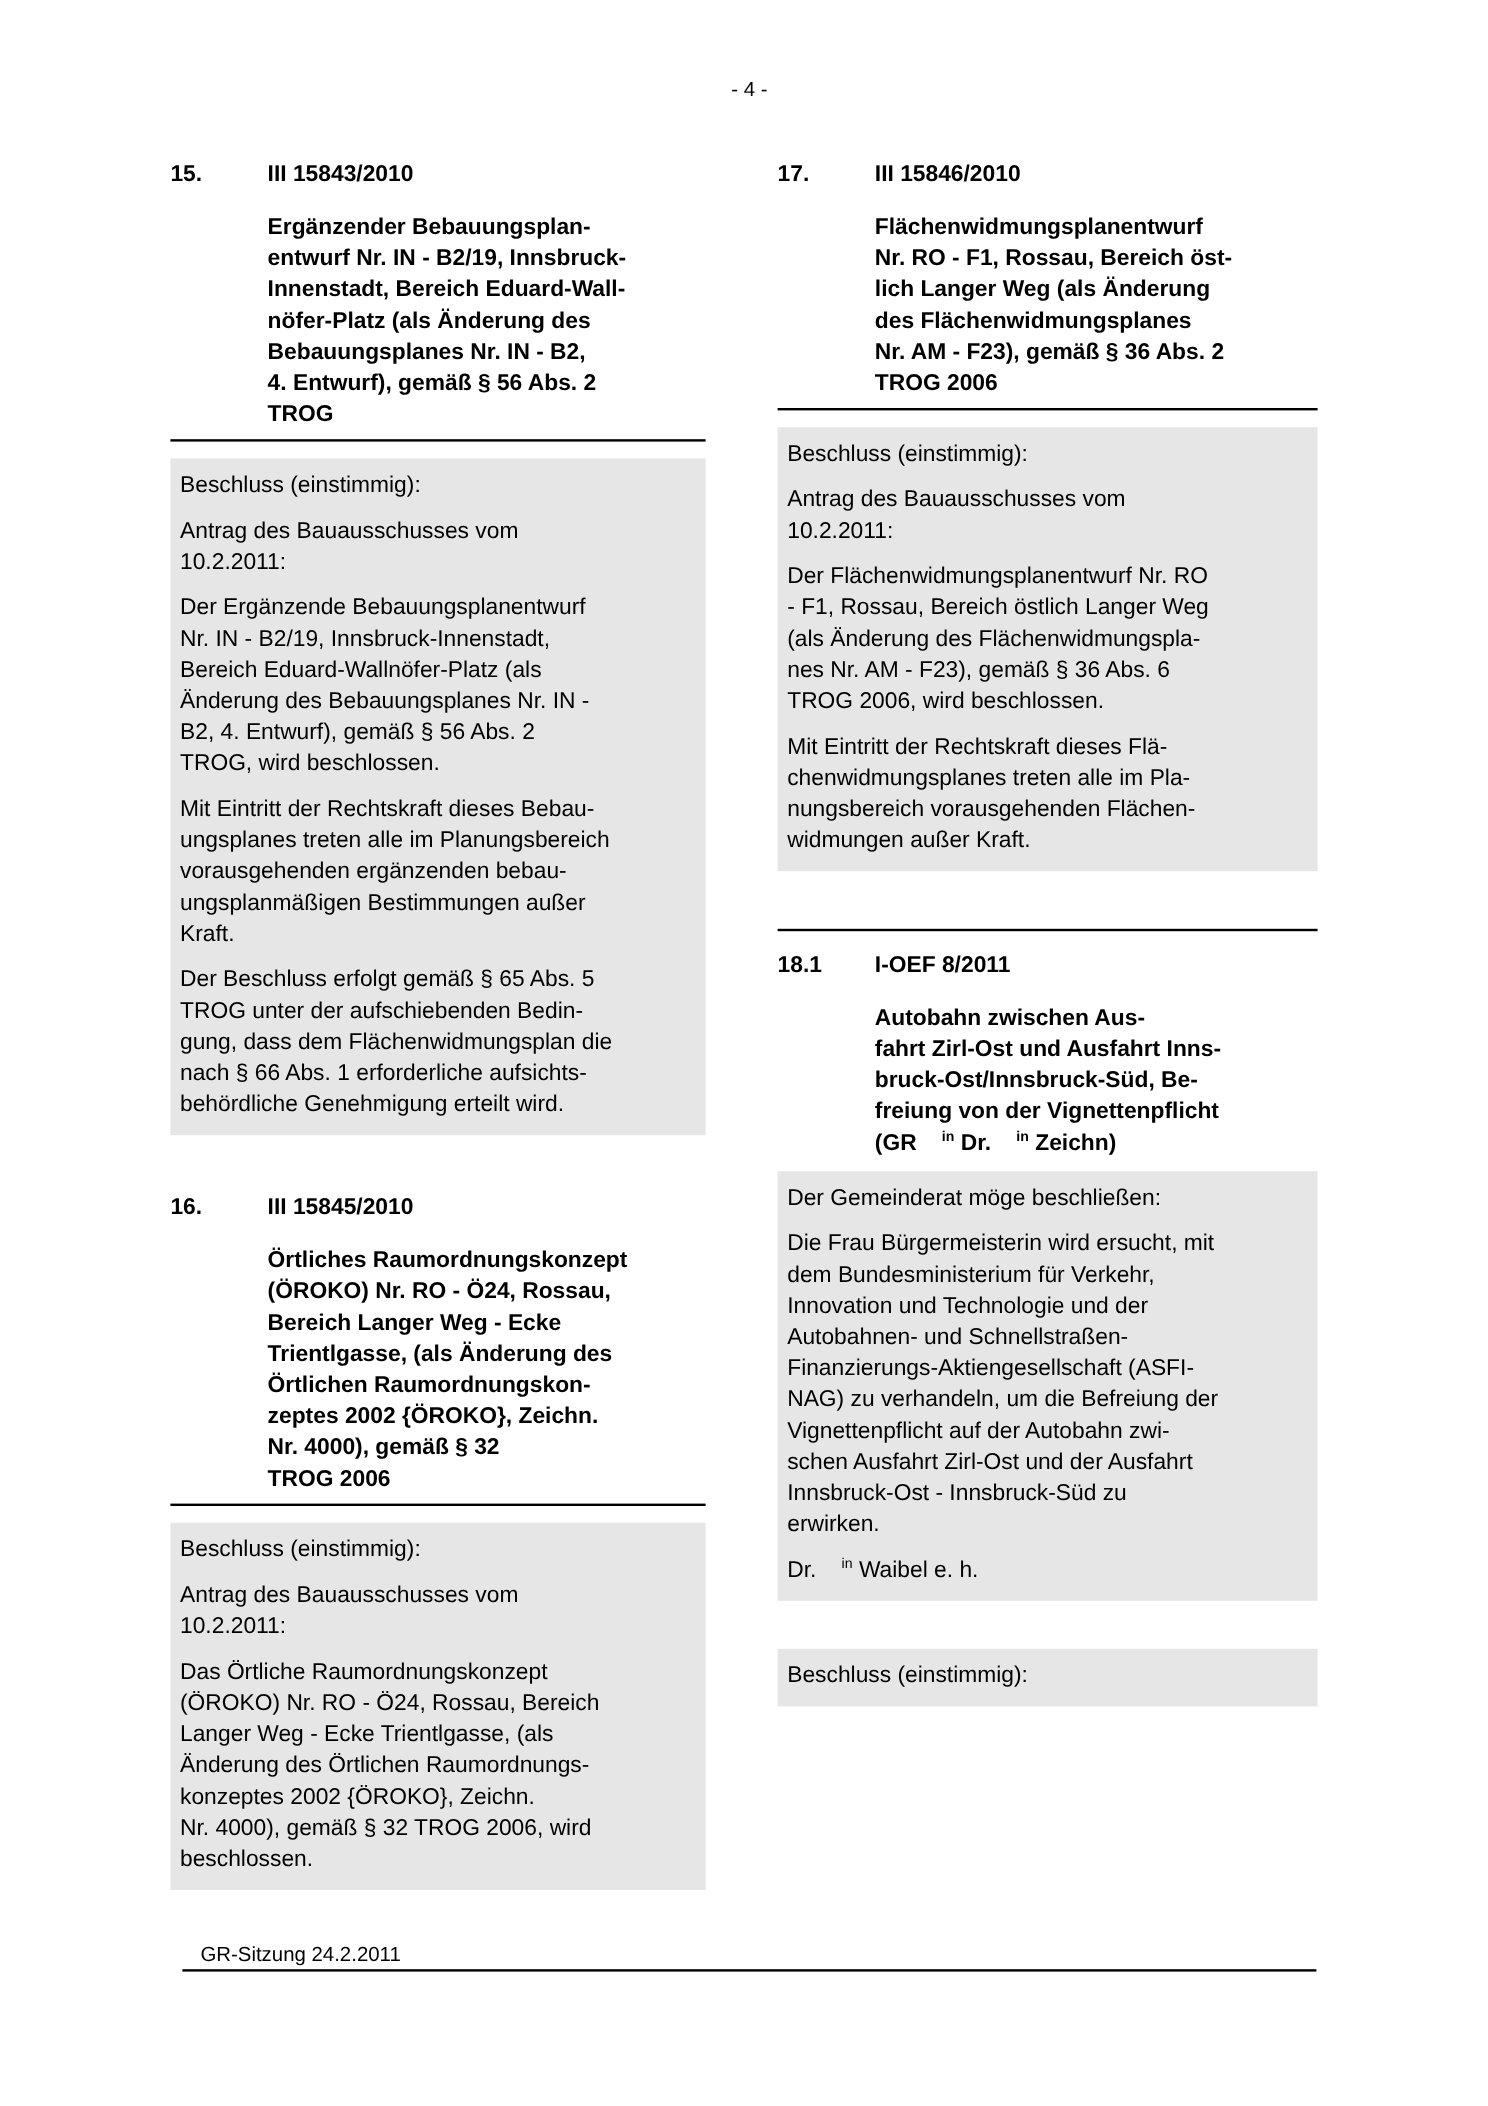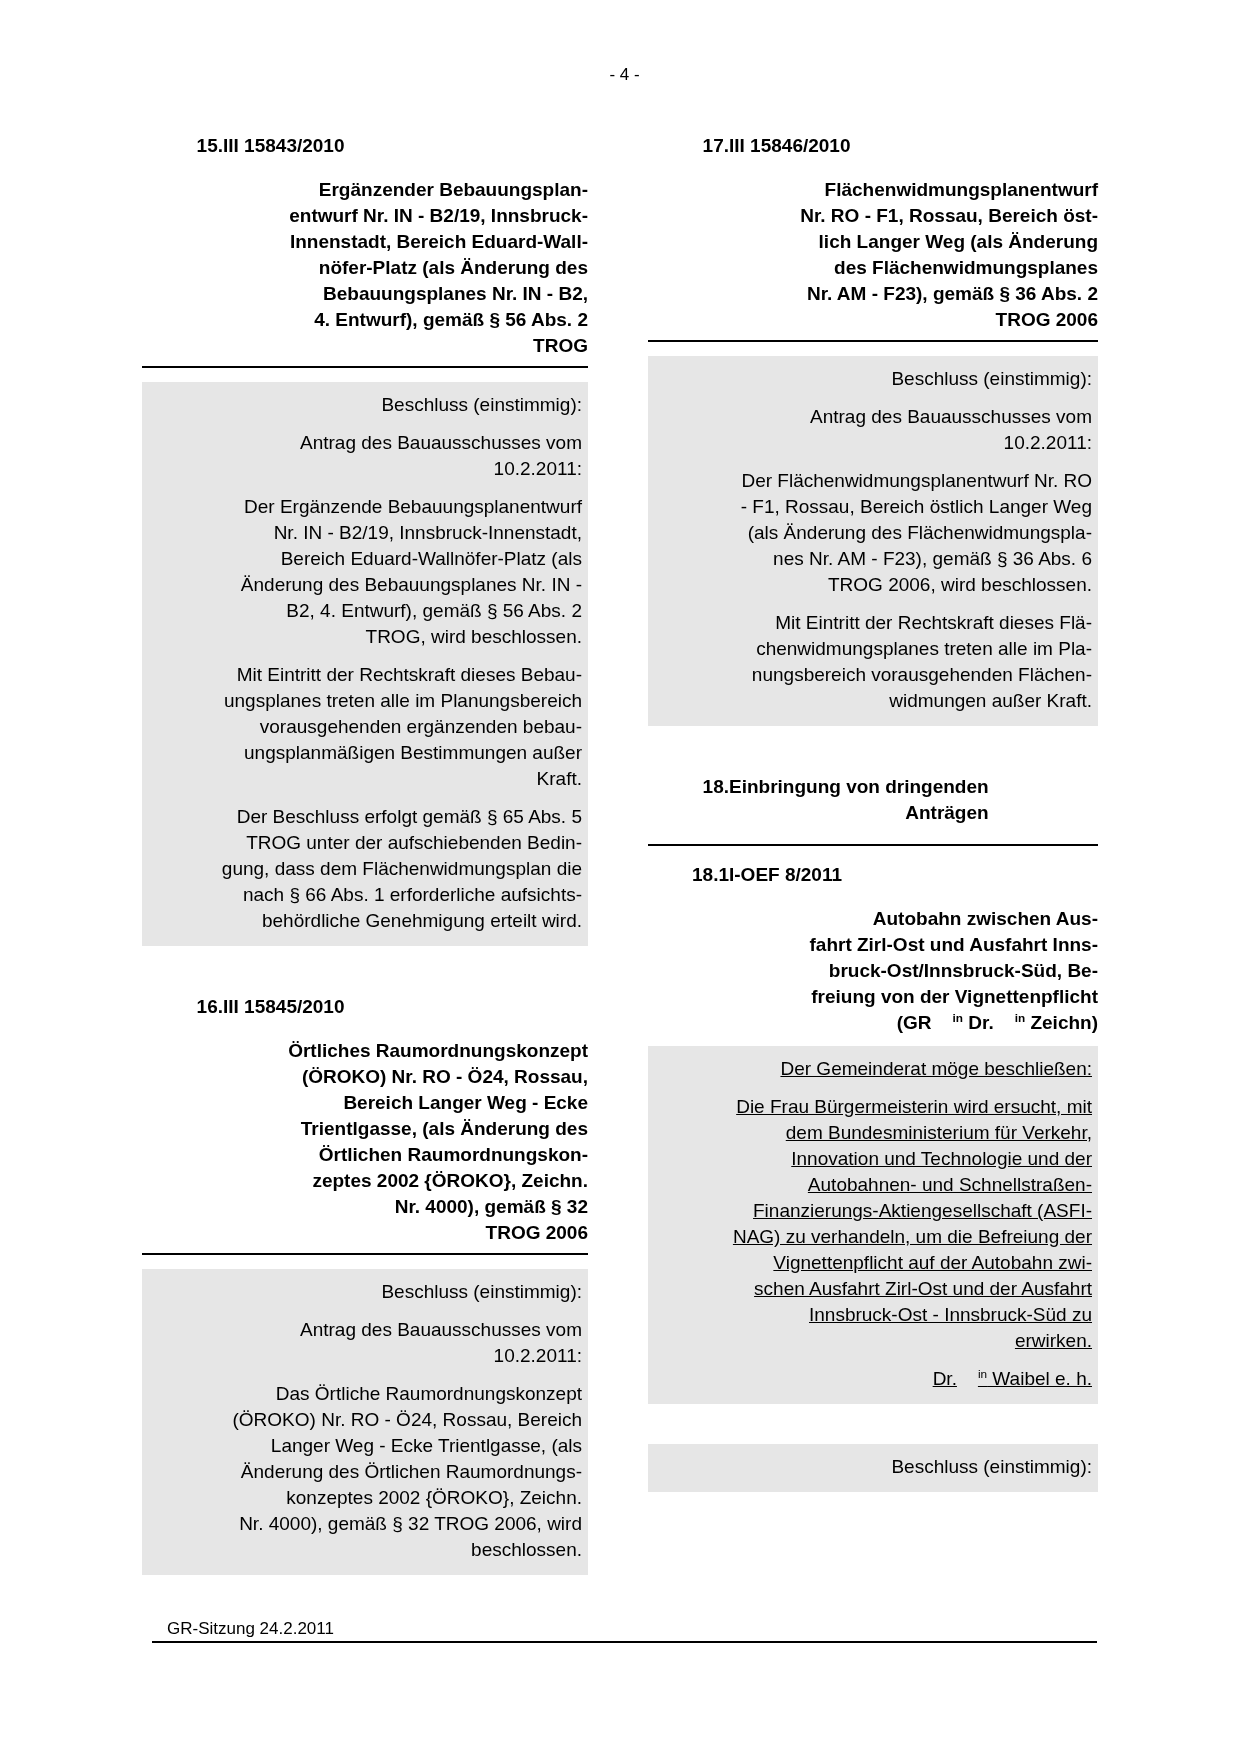--- a/index.html
+++ b/index.html
@@ -15,21 +15,21 @@
     overflow: hidden;
   }
   .page-number {
     position: absolute;
     top: 62px;
     left: 152px;
     width: 945px;
     text-align: center;
     font-size: 17px;
   }
-  .col { position: absolute; top: 133px; text-align: right; }
+  .col { position: absolute; top: 133px; }
   .col-left  { left: 142px; width: 446px; }
   .col-right { left: 648px; width: 450px; }
 
   .section { margin: 0; }
   .section + .section { margin-top: 48px; }
 
   .sec-head { display: flex; font-weight: 700; margin-bottom: 18px; }
   .sec-head.sub { margin-top: 16px; }
   .sec-num { flex: 0 0 81px; width: 81px; }
   .sec-headline { white-space: pre; }
@@ -40,21 +40,21 @@
     white-space: pre;
   }
   .rule { border: 0; border-top: 2px solid #000; margin: 7px 0 0 0; }
 
   .graybox {
     margin-top: 14px;
     padding: 10px 6px 12px 8px;
   }
   .gb-p { margin: 0 0 12px 0; white-space: pre; }
   .gb-p:last-child { margin-bottom: 0; }
-  .graybox.motion { margin-top: 10px; text-decoration: underline; }
+  .graybox.motion { margin-top: 10px; }
   .graybox.followup { margin-top: 40px; }
 
   sup { font-size: 0.62em; line-height: 0; vertical-align: super; padding-left: 21px; }
 
   .footer-line {
     position: absolute;
     left: 152px;
     top: 1641px;
     width: 945px;
     border-top: 2px solid #000;
@@ -166,25 +166,20 @@
 nes Nr. AM - F23), gemäß § 36 Abs. 6
 TROG 2006, wird beschlossen.</p>
         <p class="gb-p">Mit Eintritt der Rechtskraft dieses Flä-
 chenwidmungsplanes treten alle im Pla-
 nungsbereich vorausgehenden Flächen-
 widmungen außer Kraft.</p>
       </div>
     </div>
 
     <div class="section">
-      <div class="sec-head">
-          <span class="sec-num">18.</span>
-          <span class="sec-headline">Einbringung von dringenden
-Anträgen</span>
-        </div>
       <hr class="rule">
       <div class="sec-head sub">
           <span class="sec-num">18.1</span>
           <span class="sec-headline">I-OEF 8/2011</span>
         </div>
       <div class="sec-title"><span>Autobahn zwischen Aus-
 fahrt Zirl-Ost und Ausfahrt Inns-
 bruck-Ost/Innsbruck-Süd, Be-
 freiung von der Vignettenpflicht
 </span><span>(GR</span><sup>in</sup><span> Dr.</span><sup>in</sup><span> Zeichn)</span></div>

